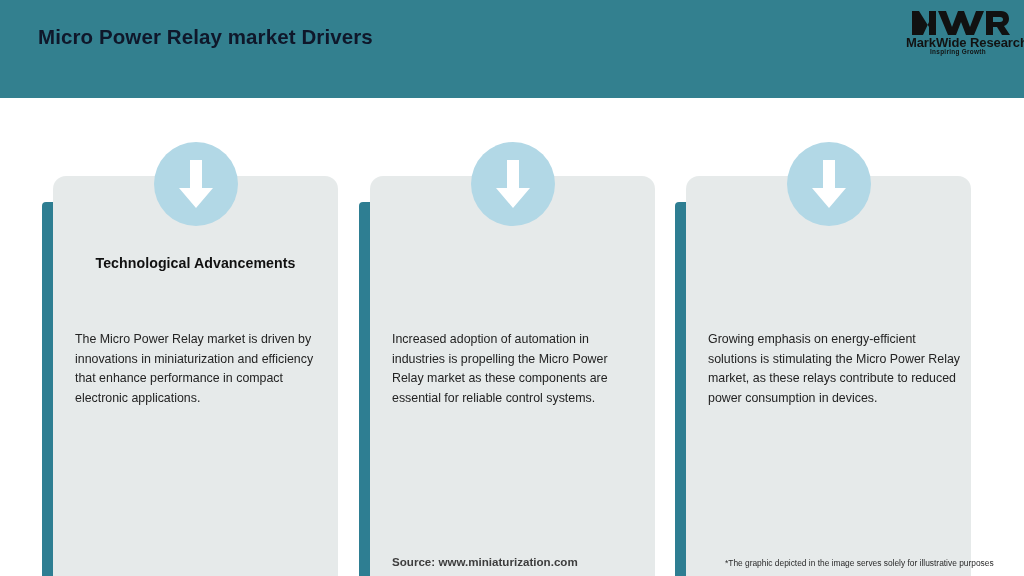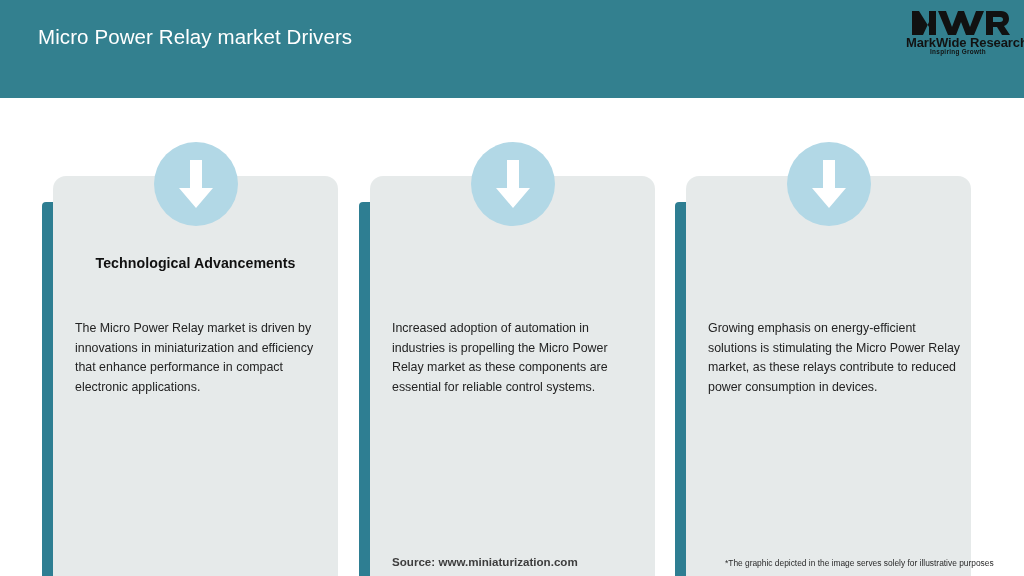--- a/index.html
+++ b/index.html
@@ -23,22 +23,22 @@
     width: 1024px;
     height: 98px;
     background: #33808f;
     box-sizing: border-box;
   }
   .header-title {
     position: absolute;
     left: 38px;
     top: 25px;
     font-size: 20.5px;
-    font-weight: normal;
-    color: #ffffff;
+    font-weight: bold;
+    color: #0f172a;
     letter-spacing: 0.1px;
     white-space: nowrap;
   }
 
   
   .logo {
     position: absolute;
     right: 14px;
     top: 8px;
     width: 104px;
@@ -134,21 +134,21 @@
     width: 100%;
     text-align: center;
     font-size: 14.2px;
     font-weight: bold;
     color: #111111;
     letter-spacing: 0.05px;
   }
 
   .card-body {
     position: absolute;
-    top: 143px;
+    top: 154px;
     left: 22px;
     width: 248px;
     font-size: 12.4px;
     line-height: 19.5px;
     color: #232323;
     text-align: left;
   }
   .card-wrap.c3 .card-body { width: 256px; }
 
   

